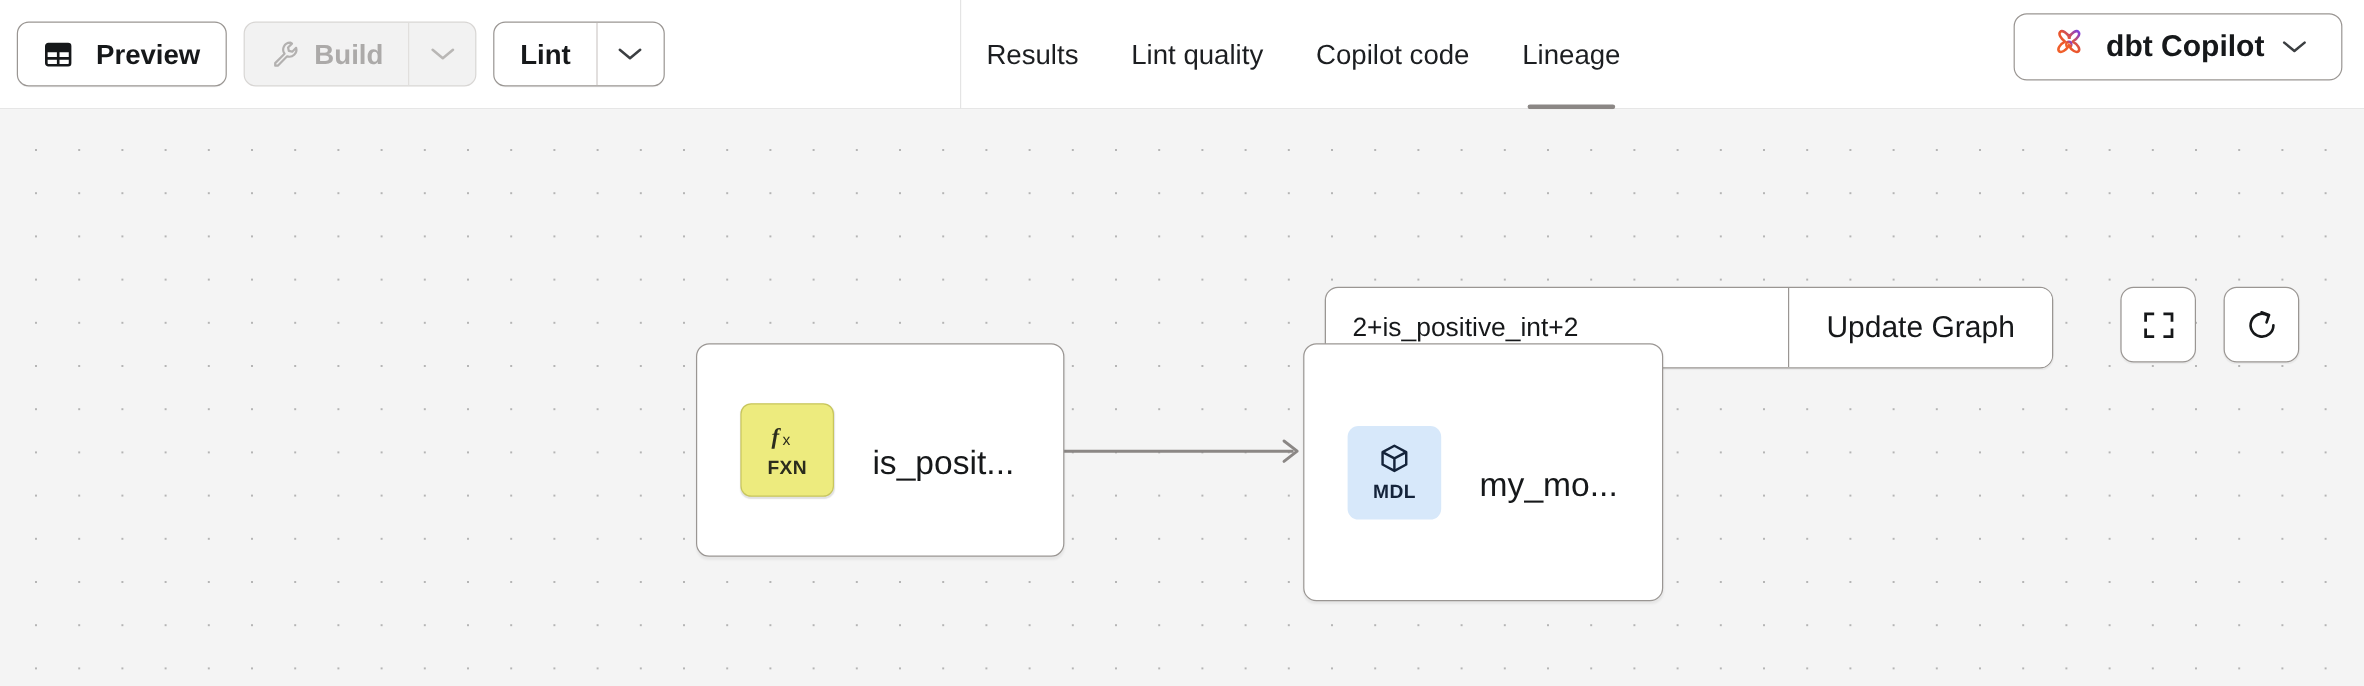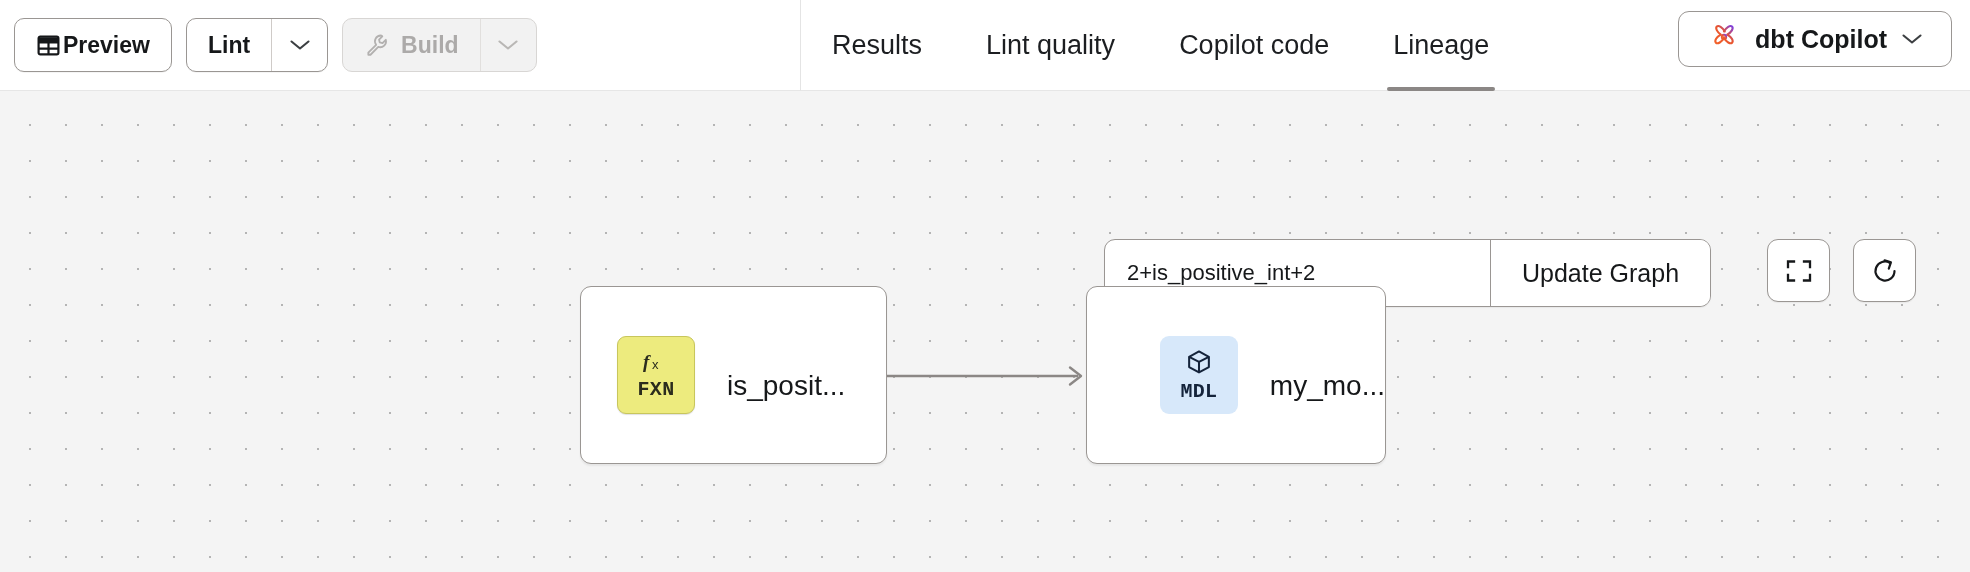--- a/index.html
+++ b/index.html
@@ -43,21 +43,21 @@
     left: 800px; top: 0;
     width: 1px; height: 91px;
     background: #e4e4e4;
   }
 
   
   .btn {
     display: flex;
     align-items: center;
     justify-content: center;
-    gap: 2px;
+    gap: 19px;
     height: 54px;
     padding: 0 21px;
     background: #ffffff;
     border: 1.6px solid #9a9693;
     border-radius: 10px;
     font-size: 23px;
     font-weight: bold;
     color: #16181a;
     cursor: pointer;
     white-space: nowrap;
@@ -116,22 +116,22 @@
     left: 800px; top: 0;
     height: 91px;
     display: flex;
     align-items: flex-start;
   }
   .tab {
     position: relative;
     height: 91px;
     display: flex;
     align-items: center;
-    padding: 0 32px;
-    font-size: 27px;
+    padding: 0 22px;
+    font-size: 23px;
     color: #1c1e21;
     cursor: pointer;
     white-space: nowrap;
   }
   .tab .under {
     position: absolute;
     left: 26px; right: 26px;
     bottom: 0;
     height: 4px;
     background: transparent;
@@ -232,47 +232,46 @@
     display: flex;
     align-items: center;
     background: #ffffff;
     border: 1.6px solid #9a9693;
     border-radius: 11px;
     box-shadow: 0 2px 2px rgba(0,0,0,0.06);
     padding-left: 36px;
     cursor: pointer;
   }
   #node-fxn { left: 580px; top: 195px; width: 307px; height: 178px; }
-  #node-mdl { left: 1086px; top: 195px; width: 300px; height: 178px; justify-content: flex-end; }
+  #node-mdl { left: 1086px; top: 195px; width: 300px; height: 215px; }
 
   .node-badge {
     width: 78px; height: 78px;
     border-radius: 9px;
     display: flex;
     flex-direction: column;
     align-items: center;
     justify-content: center;
     gap: 1px;
     flex: none;
   }
   .node-badge.fxn {
     background: #edeb7e;
     border: 1.2px solid #c8c65c;
     box-shadow: 0 1px 1px rgba(0,0,0,0.12);
   }
   .node-badge.mdl { background: #d7e8fa; }
 
   .badge-glyph { line-height: 1; }
   .badge-text {
-    font-size: 20px;
+    font-size: 16px;
     font-weight: bold;
     color: #1b1d1f;
     letter-spacing: 0.3px;
     line-height: 1;
-    font-family: Liberation Mono, monospace;
   }
   .badge-text.fxn { color: #2b2c1d; }
   .badge-text.mdl { color: #14233a; }
 
   .node-label {
     margin-left: 32px;
     font-size: 28px;
     color: #16181a;
     white-space: nowrap;
     margin-top: 21px;
@@ -299,44 +298,44 @@
         <span class="icon">
           <svg width="25" height="25" viewBox="0 0 24 24" fill="none">
             <rect x="2.5" y="3.5" width="19" height="17" rx="1.6" stroke="#16181a" stroke-width="2.1"></rect>
             <path d="M2.5 9h19M2.5 15h19M12 9v11.5" stroke="#16181a" stroke-width="2.1"></path>
             <path d="M2.5 4.2h19V9h-19z" fill="#16181a"></path>
           </svg>
         </span>
         <span>Preview</span>
       </div>
 
-
-      <div class="btn-split">
-        <div class="main">
-          <span>Lint</span>
-        </div>
-        <div class="caret">
-          <svg width="22" height="14" viewBox="0 0 22 14" fill="none">
-            <path d="M2.5 3.5L11 10.5L19.5 3.5" stroke="#3c3f42" stroke-width="2.1" stroke-linecap="round" stroke-linejoin="round"></path>
-          </svg>
-        </div>
-      </div>
 
       <div class="btn-split disabled">
         <div class="main">
           <span class="icon">
             <svg width="26" height="26" viewBox="0 0 24 24" fill="none">
               <path d="M15.5 3.2a5.4 5.4 0 0 0-4.3 8.6L4 19v2h2l7.2-7.2a5.4 5.4 0 0 0 6.9-6.6l-3 3-2.6-.6-.6-2.6 3-3a5.4 5.4 0 0 0-1.4-.8z" stroke="#b3b1b0" stroke-width="1.7" stroke-linejoin="round"></path>
             </svg>
           </span>
           <span>Build</span>
         </div>
         <div class="caret">
           <svg width="22" height="14" viewBox="0 0 22 14" fill="none">
             <path d="M2.5 3.5L11 10.5L19.5 3.5" stroke="#b9b7b5" stroke-width="2.1" stroke-linecap="round" stroke-linejoin="round"></path>
+          </svg>
+        </div>
+      </div>
+
+      <div class="btn-split">
+        <div class="main">
+          <span>Lint</span>
+        </div>
+        <div class="caret">
+          <svg width="22" height="14" viewBox="0 0 22 14" fill="none">
+            <path d="M2.5 3.5L11 10.5L19.5 3.5" stroke="#3c3f42" stroke-width="2.1" stroke-linecap="round" stroke-linejoin="round"></path>
           </svg>
         </div>
       </div>
     </div>
 
     <div class="toolbar-divider"></div>
 
     <div class="tabs">
       <div class="tab">
         <span>Results</span>

